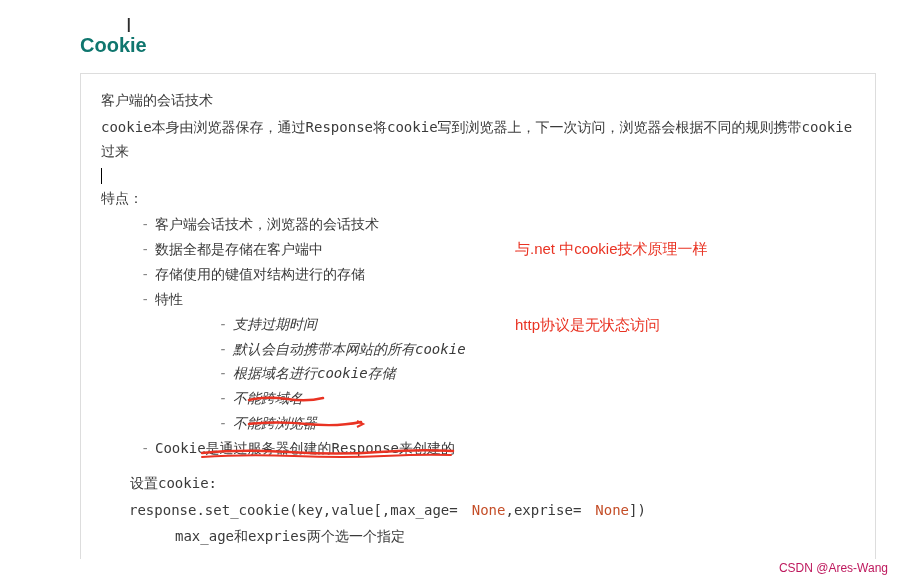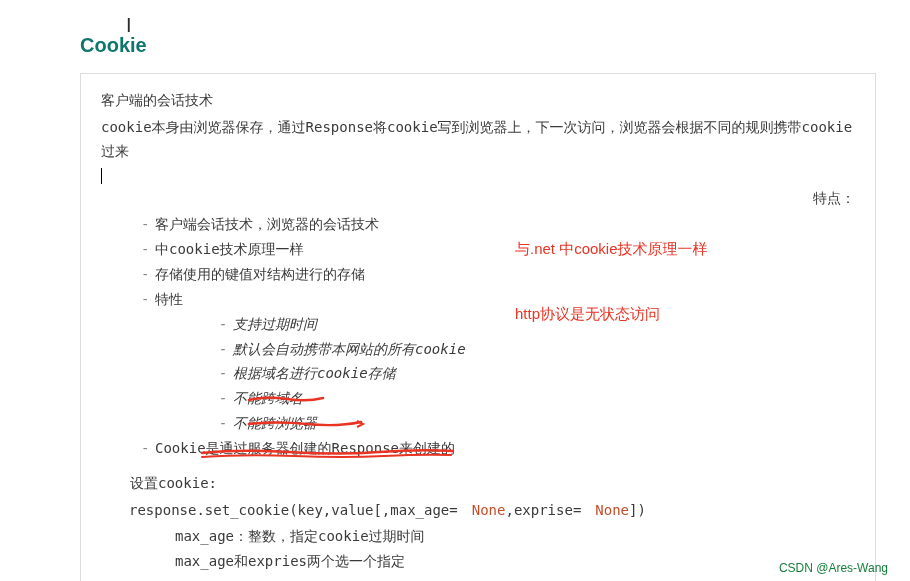--- a/index.html
+++ b/index.html
@@ -35,21 +35,21 @@
       margin: 2px 0;
       position: relative;
     }
     .cursor-line::before {
       content: "";
       position: absolute;
       left: 0; top: 2px;
       width: 1px; height: 16px;
       background: #000;
     }
-    .section-label { margin: 2px 0 2px 0; text-align: right; }
+    .section-label { margin: 2px 0 2px 0; }
     ul { list-style: none; padding-left: 0; }
     ul ul { padding-left: 0; }
     li { position: relative; padding-left: 22px; line-height: 1.78; }
     li::before {
       content: "-";
       position: absolute;
       left: 8px;
       color: #888;
     }
     .level1 > li { margin-left: 32px; }
@@ -63,27 +63,27 @@
     .kw { color: #c44d27; margin-left: 14px; }
     .param-block { margin-left: 74px; margin-top: 2px; line-height: 1.78; }
     .anno {
       position: absolute;
       color: #e93323;
       font-family: "Microsoft YaHei", sans-serif;
       font-size: 15px;
       white-space: nowrap;
     }
     .anno1 { left: 515px; top: 240px; }
-    .anno2 { left: 515px; top: 305px; }
+    .anno2 { left: 515px; top: 316px; }
     .watermark {
       position: absolute;
       right: 22px;
       bottom: 6px;
       font-size: 12px;
-      color: #15803d;
+      color: #be185d;
       font-family: "Microsoft YaHei", sans-serif;
     }
     .text-cursor {
       position: absolute;
       left: 126px;
       top: 14px;
       font-size: 20px;
       color: #2b2b2b;
       pointer-events: none;
     }
@@ -100,41 +100,40 @@
 <h2 class="title">Cookie</h2>
 
 <div class="card">
   <div class="intro">客户端的会话技术</div>
   <div class="intro">cookie本身由浏览器保存，通过Response将cookie写到浏览器上，下一次访问，浏览器会根据不同的规则携带cookie过来</div>
   <div class="cursor-line"></div>
   <div class="section-label">特点：</div>
 
   <ul class="level1">
     <li>客户端会话技术，浏览器的会话技术</li>
-    <li>中cookie技术原理一样</li>
+    <li>数据全都是存储在客户端中</li>
     <li>存储使用的键值对结构进行的存储</li>
     <li>
       <span>特性</span>
       <ul class="level2">
         <li>支持过期时间</li>
         <li>默认会自动携带本网站的所有cookie</li>
         <li>根据域名进行cookie存储</li>
         <li>不能跨域名</li>
         <li>不能跨浏览器</li>
       </ul>
     </li>
     <li>Cookie是通过服务器创建的Response来创建的</li>
   </ul>
 
   <div class="setcookie">设置cookie:</div>
   <div class="code-line">
     <span>response.set_cookie(key,value[,max_age=</span><span class="kw">None</span><span>,exprise=</span><span class="kw">None</span><span>])</span>
   </div>
   <div class="param-block">
-    <div>max_age：整数，指定cookie过期时间</div>
     <div>max_age和expries两个选一个指定</div>
   </div>
 
   <svg class="underline" style="left:166px; top:320px; width:80px; height:14px;">
     <path d="M2 6 Q 20 2, 40 5 T 76 4" stroke="#e93323" stroke-width="2.5" fill="none" stroke-linecap="round"></path>
   </svg>
   <svg class="underline" style="left:166px; top:345px; width:120px; height:14px;">
     <path d="M2 5 Q 30 2, 60 5 T 114 3" stroke="#e93323" stroke-width="2.5" fill="none" stroke-linecap="round"></path>
     <path d="M110 2 L 116 5 L 110 8" stroke="#e93323" stroke-width="2" fill="none"></path>
   </svg>

